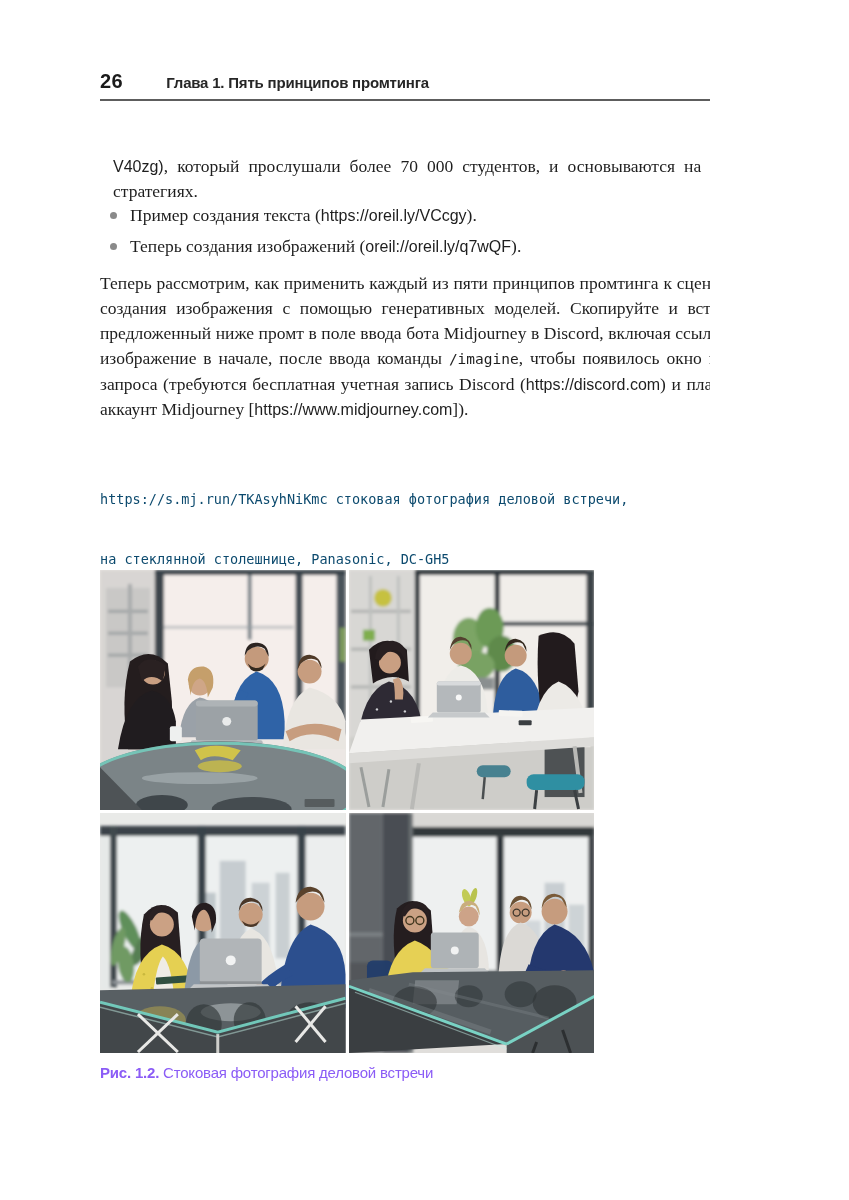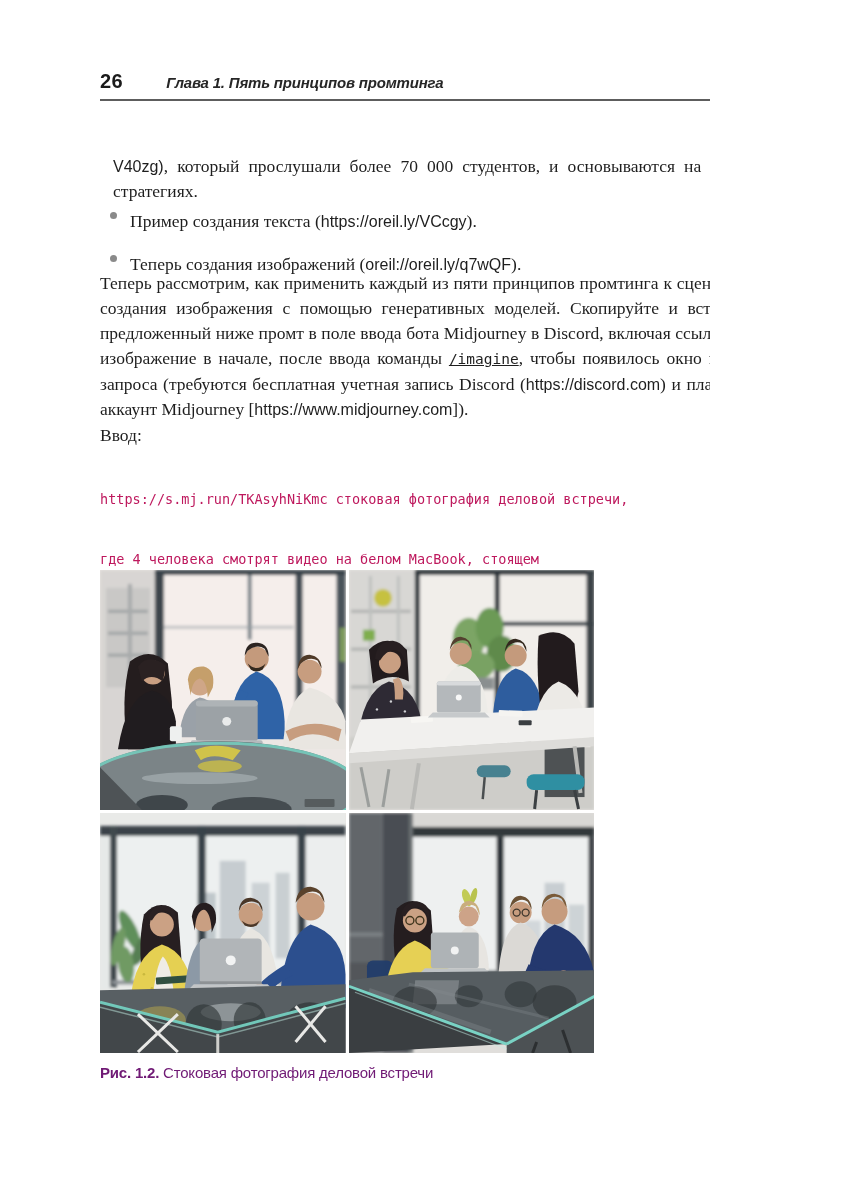--- a/index.html
+++ b/index.html
@@ -3,47 +3,47 @@
 <meta charset="utf-8">
 <style>
   html,body{margin:0;padding:0;background:#ffffff;}
   .page{position:relative;width:710px;height:1200px;background:#ffffff;overflow:hidden;
         font-family:"Liberation Serif","DejaVu Serif",serif;color:#1e1e1e;}
 
   
   .hdr{position:absolute;left:100px;top:70px;width:650px;display:flex;align-items:baseline;
        font-family:"Liberation Sans","DejaVu Sans",sans-serif;}
   .hdr .num{font-size:20px;font-weight:bold;color:#1b1b1b;letter-spacing:.5px;}
-  .hdr .title{margin-left:43px;font-size:15px;font-weight:bold;color:#262626;letter-spacing:-0.2px;font-style:italic;}
+  .hdr .title{margin-left:43px;font-size:15px;font-weight:bold;color:#262626;letter-spacing:-0.2px;}
   .rule{position:absolute;left:100px;top:99px;width:650px;height:2px;background:#5d5d5d;}
 
   
   .tx{position:absolute;left:100px;width:650px;font-size:17.5px;line-height:25px;text-align:justify;}
   .sans{font-family:"Liberation Sans","DejaVu Sans",sans-serif;font-size:16px;}
-  .mono{font-family:"DejaVu Sans Mono","Liberation Mono",monospace;font-size:14.5px;text-decoration:underline;}
+  .mono{font-family:"DejaVu Sans Mono","Liberation Mono",monospace;font-size:14.5px;}
 
   .lead{top:141px;}
   .bullets{top:203px;list-style:none;margin:0;padding:0;}
-  .bullets li{display:flex;align-items:flex-start;margin-bottom:6px;line-height:36px;}
+  .bullets li{display:flex;align-items:flex-start;margin-bottom:6px;line-height:25px;}
   .dot{flex:0 0 auto;width:7px;height:7px;border-radius:50%;background:#8a8a8a;margin:9px 13px 0 10px;}
   .para2{top:271px;}
   .vvod{top:423px;}
   .code{position:absolute;left:100px;top:449px;width:650px;
         font-family:"DejaVu Sans Mono","Liberation Mono",monospace;
-        font-size:13.5px;line-height:20px;color:#be185d;white-space:pre;}
+        font-size:13.5px;line-height:20px;color:#0c4a6e;white-space:pre;}
   .vyvod{top:521px;}
 
   
   .figure{position:absolute;left:100px;top:570px;width:494px;height:483px;
           display:grid;grid-template-columns:1fr 1fr;grid-template-rows:1fr 1fr;gap:3px;background:#ffffff;}
   .figure .cell{overflow:hidden;background:#e8e6e3;}
   .figure svg{display:block;width:100%;height:100%;}
 
   .caption{position:absolute;left:100px;top:1064px;width:650px;
-           font-family:"Liberation Sans","DejaVu Sans",sans-serif;font-size:15px;color:#701a75;letter-spacing:-0.2px;}
+           font-family:"Liberation Sans","DejaVu Sans",sans-serif;font-size:15px;color:#8b5cf6;letter-spacing:-0.2px;}
   .caption b{font-weight:bold;}
 </style>
 </head>
 <body>
 
 <div class="page">
 
   <div class="hdr">
     <span class="num">26</span>
     <span class="title">Глава 1. Пять принципов промтинга</span>
@@ -58,24 +58,22 @@
       <span><span>Пример создания текста (</span><span class="sans">https://oreil.ly/VCcgy</span><span>).</span></span>
     </li>
     <li>
       <span class="dot"></span>
       <span><span>Теперь создания изображений (</span><span class="sans">oreil://oreil.ly/q7wQF</span><span>).</span></span>
     </li>
   </ul>
 
   <p class="tx para2" style="margin:0"><span>Теперь рассмотрим, как применить каждый из пяти принципов промтинга к сценарию создания изображения с помощью генеративных моделей. Скопируйте и вставьте предложенный ниже промт в поле ввода бота Midjourney в Discord, включая ссылку на изображение в начале, после ввода команды </span><span class="mono">/imagine</span><span>, чтобы появилось окно ввода запроса (требуются бесплатная учетная запись Discord (</span><span class="sans">https://discord.com</span><span>) и платный аккаунт Midjourney [</span><span class="sans">https://www.midjourney.com</span><span>]).</span></p>
 
-  <p class="tx vvod" style="margin:0">Ввод:</p>
   <div class="code">
     <div>https://s.mj.run/TKAsyhNiKmc стоковая фотография деловой встречи,</div>
-    <div>где 4 человека смотрят видео на белом MacBook, стоящем</div>
     <div>на стеклянной столешнице, Panasonic, DC-GH5</div>
   </div>
 
 
   <div class="figure">
 
     <div class="cell">
     <svg viewBox="0 0 246 241" preserveAspectRatio="none">
       <defs>
             <filter id="tlb" x="-5%" y="-5%" width="110%" height="110%">

